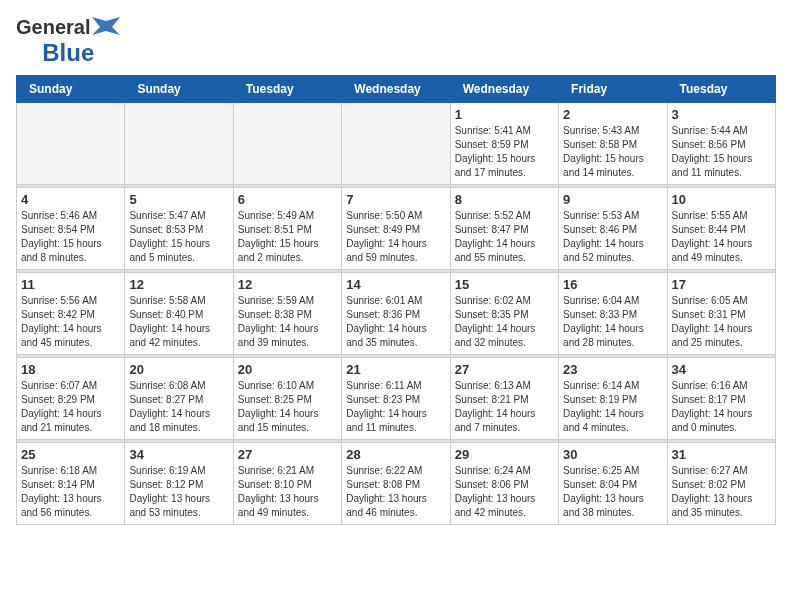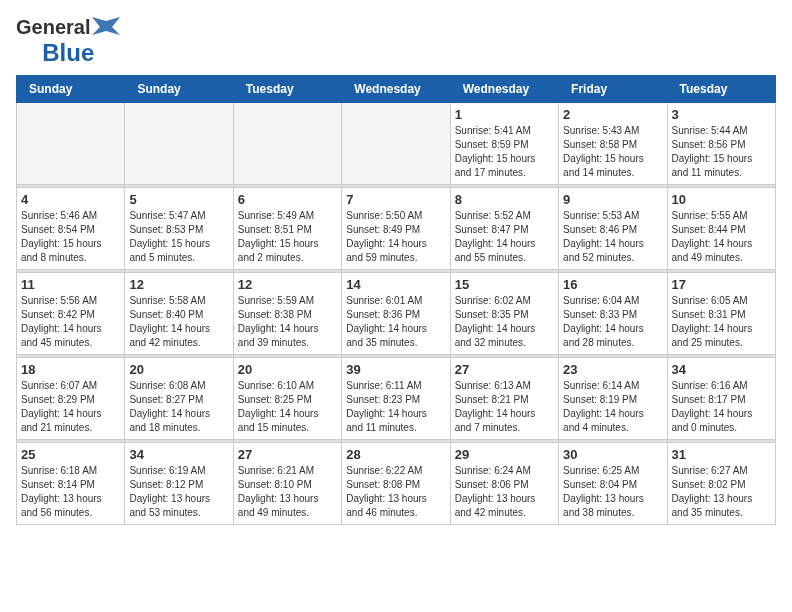--- a/index.html
+++ b/index.html
@@ -220,21 +220,21 @@
           </td>
           <td>
             <div class="day-number">20</div>
             <div class="day-info">Sunrise: 6:08 AM<br>Sunset: 8:27 PM<br>Daylight: 14 hours and 18 minutes.</div>
           </td>
           <td>
             <div class="day-number">20</div>
             <div class="day-info">Sunrise: 6:10 AM<br>Sunset: 8:25 PM<br>Daylight: 14 hours and 15 minutes.</div>
           </td>
           <td>
-            <div class="day-number">39</div>
+            <div class="day-number">21</div>
             <div class="day-info">Sunrise: 6:11 AM<br>Sunset: 8:23 PM<br>Daylight: 14 hours and 11 minutes.</div>
           </td>
           <td>
             <div class="day-number">27</div>
             <div class="day-info">Sunrise: 6:13 AM<br>Sunset: 8:21 PM<br>Daylight: 14 hours and 7 minutes.</div>
           </td>
           <td>
             <div class="day-number">23</div>
             <div class="day-info">Sunrise: 6:14 AM<br>Sunset: 8:19 PM<br>Daylight: 14 hours and 4 minutes.</div>
           </td>

